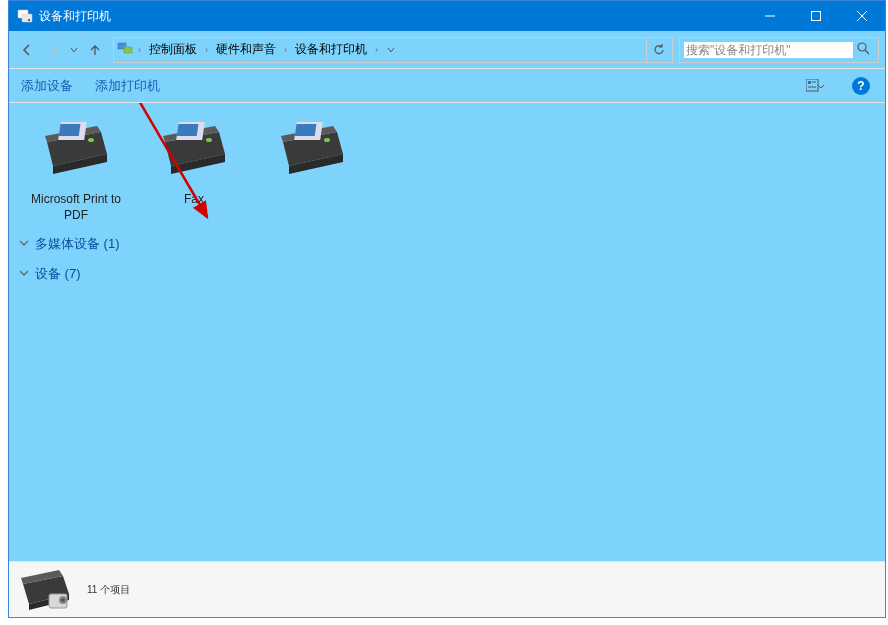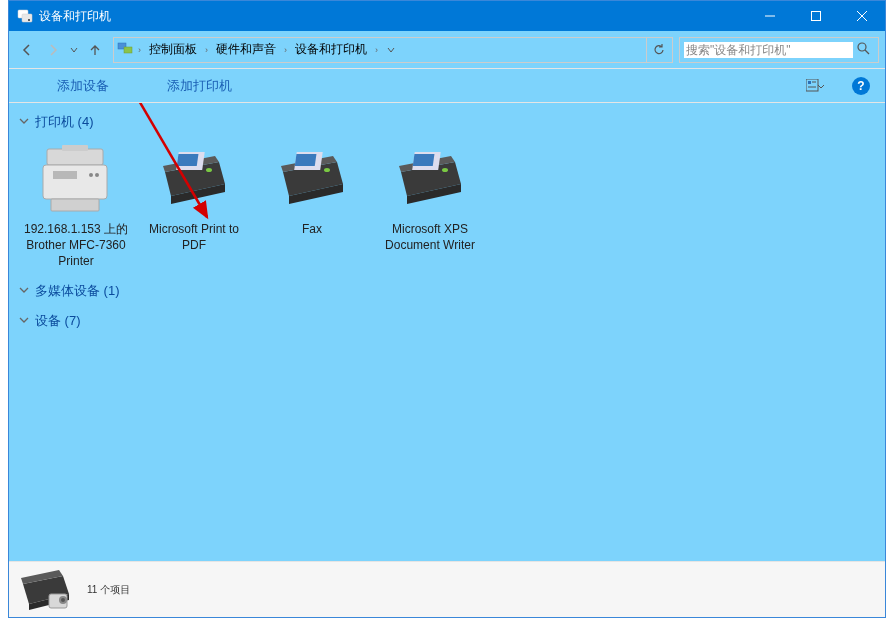--- a/index.html
+++ b/index.html
@@ -107,21 +107,21 @@
   
   .cmdbar {
     height: 34px;
     display: flex;
     align-items: center;
     padding: 0 12px;
     gap: 22px;
     border-bottom: 1px solid #e5e5e5;
     font-size: 13px;
   }
-  .cmd-link { color: #1a5fb4; cursor: pointer; margin-left: 36px; }
+  .cmd-link { color: #1a5fb4; cursor: pointer; }
   .cmd-spacer { flex: 1; }
   .cmd-icon {
     width: 24px; height: 24px;
     display: flex; align-items: center; justify-content: center;
     cursor: pointer; color: #555;
   }
   .help-circle {
     width: 18px; height: 18px; border-radius: 50%;
     background: #0078d7; color: #fff;
     display: flex; align-items: center; justify-content: center;
@@ -301,44 +301,22 @@
 
     <svg class="anno-arrow" style="left:112px; top:-26px;" width="100" height="160">
       <defs>
           <marker id="ah" markerWidth="8" markerHeight="8" refX="6" refY="3" orient="auto">
         <path d="M0,0 L7,3 L0,6 Z" fill="#d40000"></path>
           </marker>
         </defs>
       <line x1="10" y1="10" x2="86" y2="140" stroke="#d40000" stroke-width="2.5" marker-end="url(#ah)"></line>
     </svg>
 
-    <div class="group-header">
-      <span class="chevron">
-        <svg width="10" height="10" viewBox="0 0 10 10">
-            <path d="M1 3 L5 7 L9 3" fill="none" stroke="#666" stroke-width="1.3"></path>
-          </svg>
-      </span>
-      <span class="group-label">打印机 (4)</span>
-    </div>
     <div class="item-grid">
 
-      <div class="device-item">
-        <div class="device-icon">
-          <svg width="78" height="70" viewBox="0 0 78 70">
-            <rect x="10" y="4" width="56" height="16" rx="2" fill="#d8d8d8" stroke="#aaa"></rect>
-            <rect x="25" y="0" width="26" height="6" rx="1" fill="#ccc"></rect>
-            <rect x="6" y="20" width="64" height="34" rx="3" fill="#e8e8e8" stroke="#aaa"></rect>
-            <rect x="16" y="26" width="24" height="8" fill="#b8b8b8"></rect>
-            <circle cx="54" cy="30" r="2" fill="#888"></circle>
-              <circle cx="60" cy="30" r="2" fill="#888"></circle>
-            <rect x="14" y="54" width="48" height="12" rx="1" fill="#d0d0d0" stroke="#aaa"></rect>
-          </svg>
-        </div>
-        <div class="device-label">192.168.1.153 上的 Brother MFC-7360 Printer</div>
-      </div>
 
       <div class="device-item">
         <div class="device-icon">
           <svg width="74" height="60" viewBox="0 0 74 60">
             <path d="M8 22 L62 12 L68 34 L14 46 Z" fill="#3a3a3a"></path>
             <path d="M8 22 L62 12 L58 6 L6 16 Z" fill="#5a5a5a"></path>
             <rect x="22" y="2" width="26" height="18" fill="#dde" transform="skewX(-8)"></rect>
             <rect x="22" y="4" width="20" height="12" fill="#3a7abd" transform="skewX(-8)"></rect>
             <path d="M14 46 L68 34 L68 42 L14 54 Z" fill="#2a2a2a"></path>
             <ellipse cx="52" cy="20" rx="3" ry="2" fill="#7ac943"></ellipse>
@@ -365,21 +343,20 @@
         <div class="device-icon">
           <svg width="74" height="60" viewBox="0 0 74 60">
             <path d="M8 22 L62 12 L68 34 L14 46 Z" fill="#3a3a3a"></path>
             <path d="M8 22 L62 12 L58 6 L6 16 Z" fill="#5a5a5a"></path>
             <rect x="22" y="2" width="26" height="18" fill="#dde" transform="skewX(-8)"></rect>
             <rect x="22" y="4" width="20" height="12" fill="#3a7abd" transform="skewX(-8)"></rect>
             <path d="M14 46 L68 34 L68 42 L14 54 Z" fill="#2a2a2a"></path>
             <ellipse cx="52" cy="20" rx="3" ry="2" fill="#7ac943"></ellipse>
           </svg>
         </div>
-        <div class="device-label">Microsoft XPS Document Writer</div>
       </div>
     </div>
 
     <div class="group-header">
       <span class="chevron">
         <svg width="10" height="10" viewBox="0 0 10 10">
             <path d="M1 3 L5 7 L9 3" fill="none" stroke="#666" stroke-width="1.3"></path>
           </svg>
       </span>
       <span class="group-label">多媒体设备 (1)</span>

